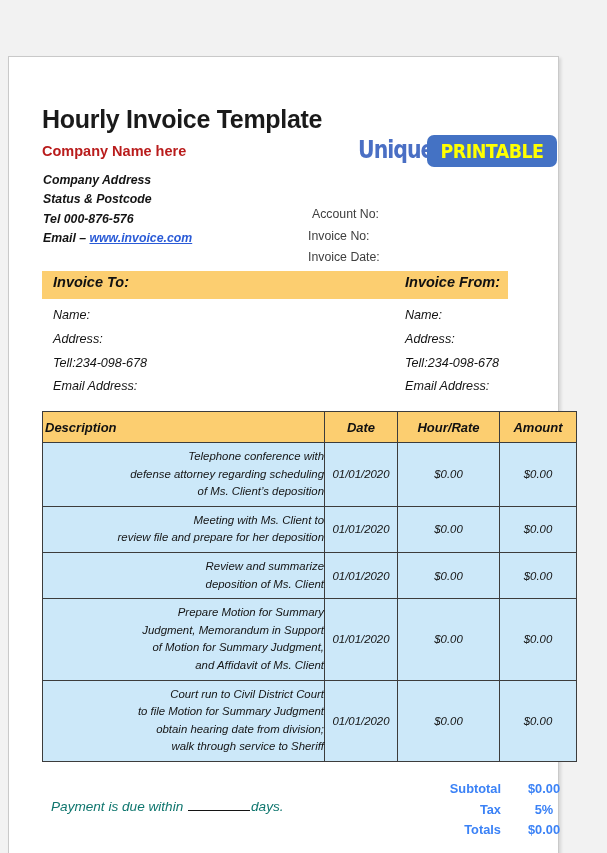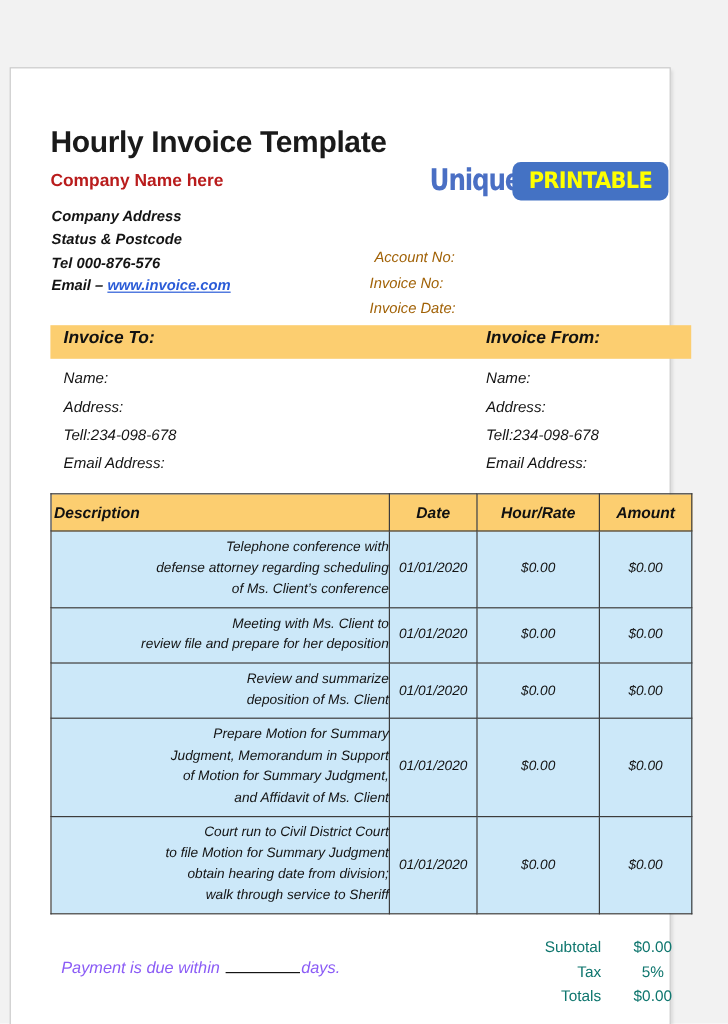--- a/index.html
+++ b/index.html
@@ -115,33 +115,32 @@
     transform: scaleX(0.92);
     transform-origin: center center;
   }
 
   
   .account-block {
     position: absolute;
     left: 299px;
     top: 147px;
     font-size: 12.3px;
-    font-style: italic;
-    color: #a16207;
+    color: #404040;
     line-height: 21.5px;
   }
   .account-block div { white-space: nowrap; }
   .account-block .indent { padding-left: 4px; }
 
   
   .party-band {
     position: absolute;
     left: 33px;
     top: 214px;
-    width: 534px;
+    width: 466px;
     height: 28px;
     background: #fcce70;
   }
   .party-head {
     position: absolute;
     top: 3px;
     font-size: 14.5px;
     font-style: italic;
     font-weight: bold;
     color: #111111;
@@ -207,22 +206,22 @@
   .col-rate { width: 102px; }
   .col-amt  { width: 77px; }
 
   
   .totals {
     position: absolute;
     left: 395px;
     top: 722px;
     width: 172px;
     font-size: 12.8px;
-    font-weight: normal;
-    color: #0f766e;
+    font-weight: bold;
+    color: #3b82f6;
   }
   .totals-row {
     display: flex;
     align-items: baseline;
     line-height: 20.5px;
   }
   .totals-label {
     width: 97px;
     text-align: right;
     padding-right: 14px;
@@ -232,21 +231,21 @@
     text-align: center;
   }
 
   
   .payment-line {
     position: absolute;
     left: 42px;
     top: 742px;
     font-size: 13.6px;
     font-style: italic;
-    color: #8b5cf6;
+    color: #0f766e;
     white-space: nowrap;
   }
   .blank-fill {
     display: inline-block;
     width: 62px;
     border-bottom: 1.4px solid #141414;
     margin: 0 1px;
   }
   .comments-line {
     position: absolute;
@@ -320,21 +319,21 @@
         <th>Date</th>
         <th>Hour/Rate</th>
         <th>Amount</th>
       </tr>
     </thead>
     <tbody>
         <tr>
           <td class="desc">
             <div>Telephone conference with</div>
             <div>defense attorney regarding scheduling</div>
-            <div>of Ms. Client’s conference</div>
+            <div>of Ms. Client’s deposition</div>
           </td>
           <td class="num">01/01/2020</td>
           <td class="num">$0.00</td>
           <td class="num">$0.00</td>
         </tr>
         <tr>
           <td class="desc">
             <div>Meeting with Ms. Client to</div>
             <div>review file and prepare for her deposition</div>
           </td>

